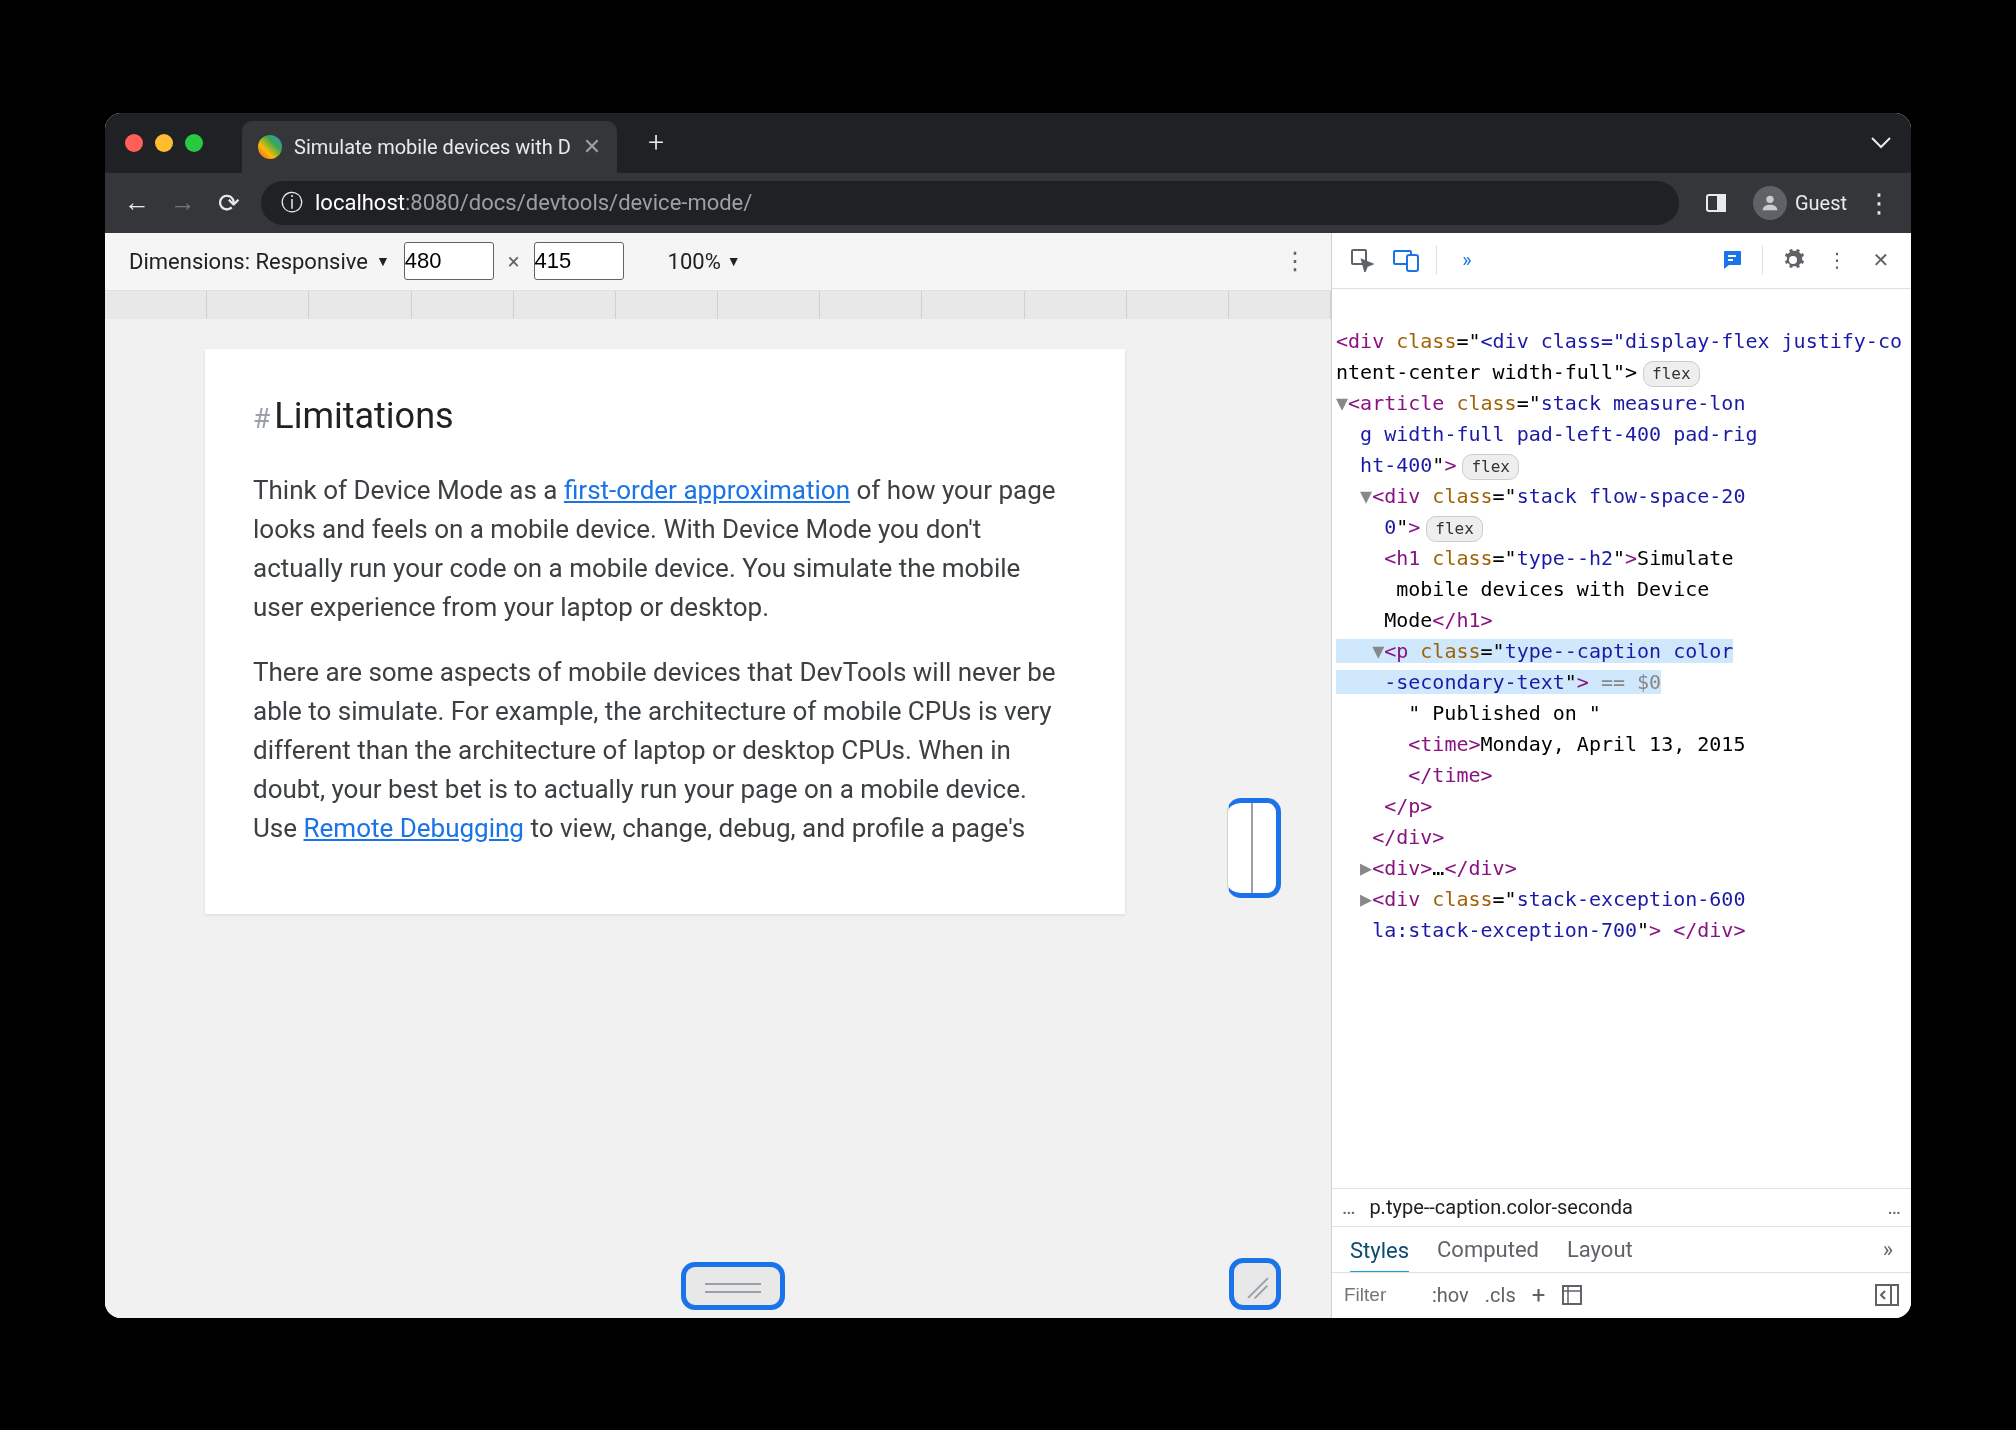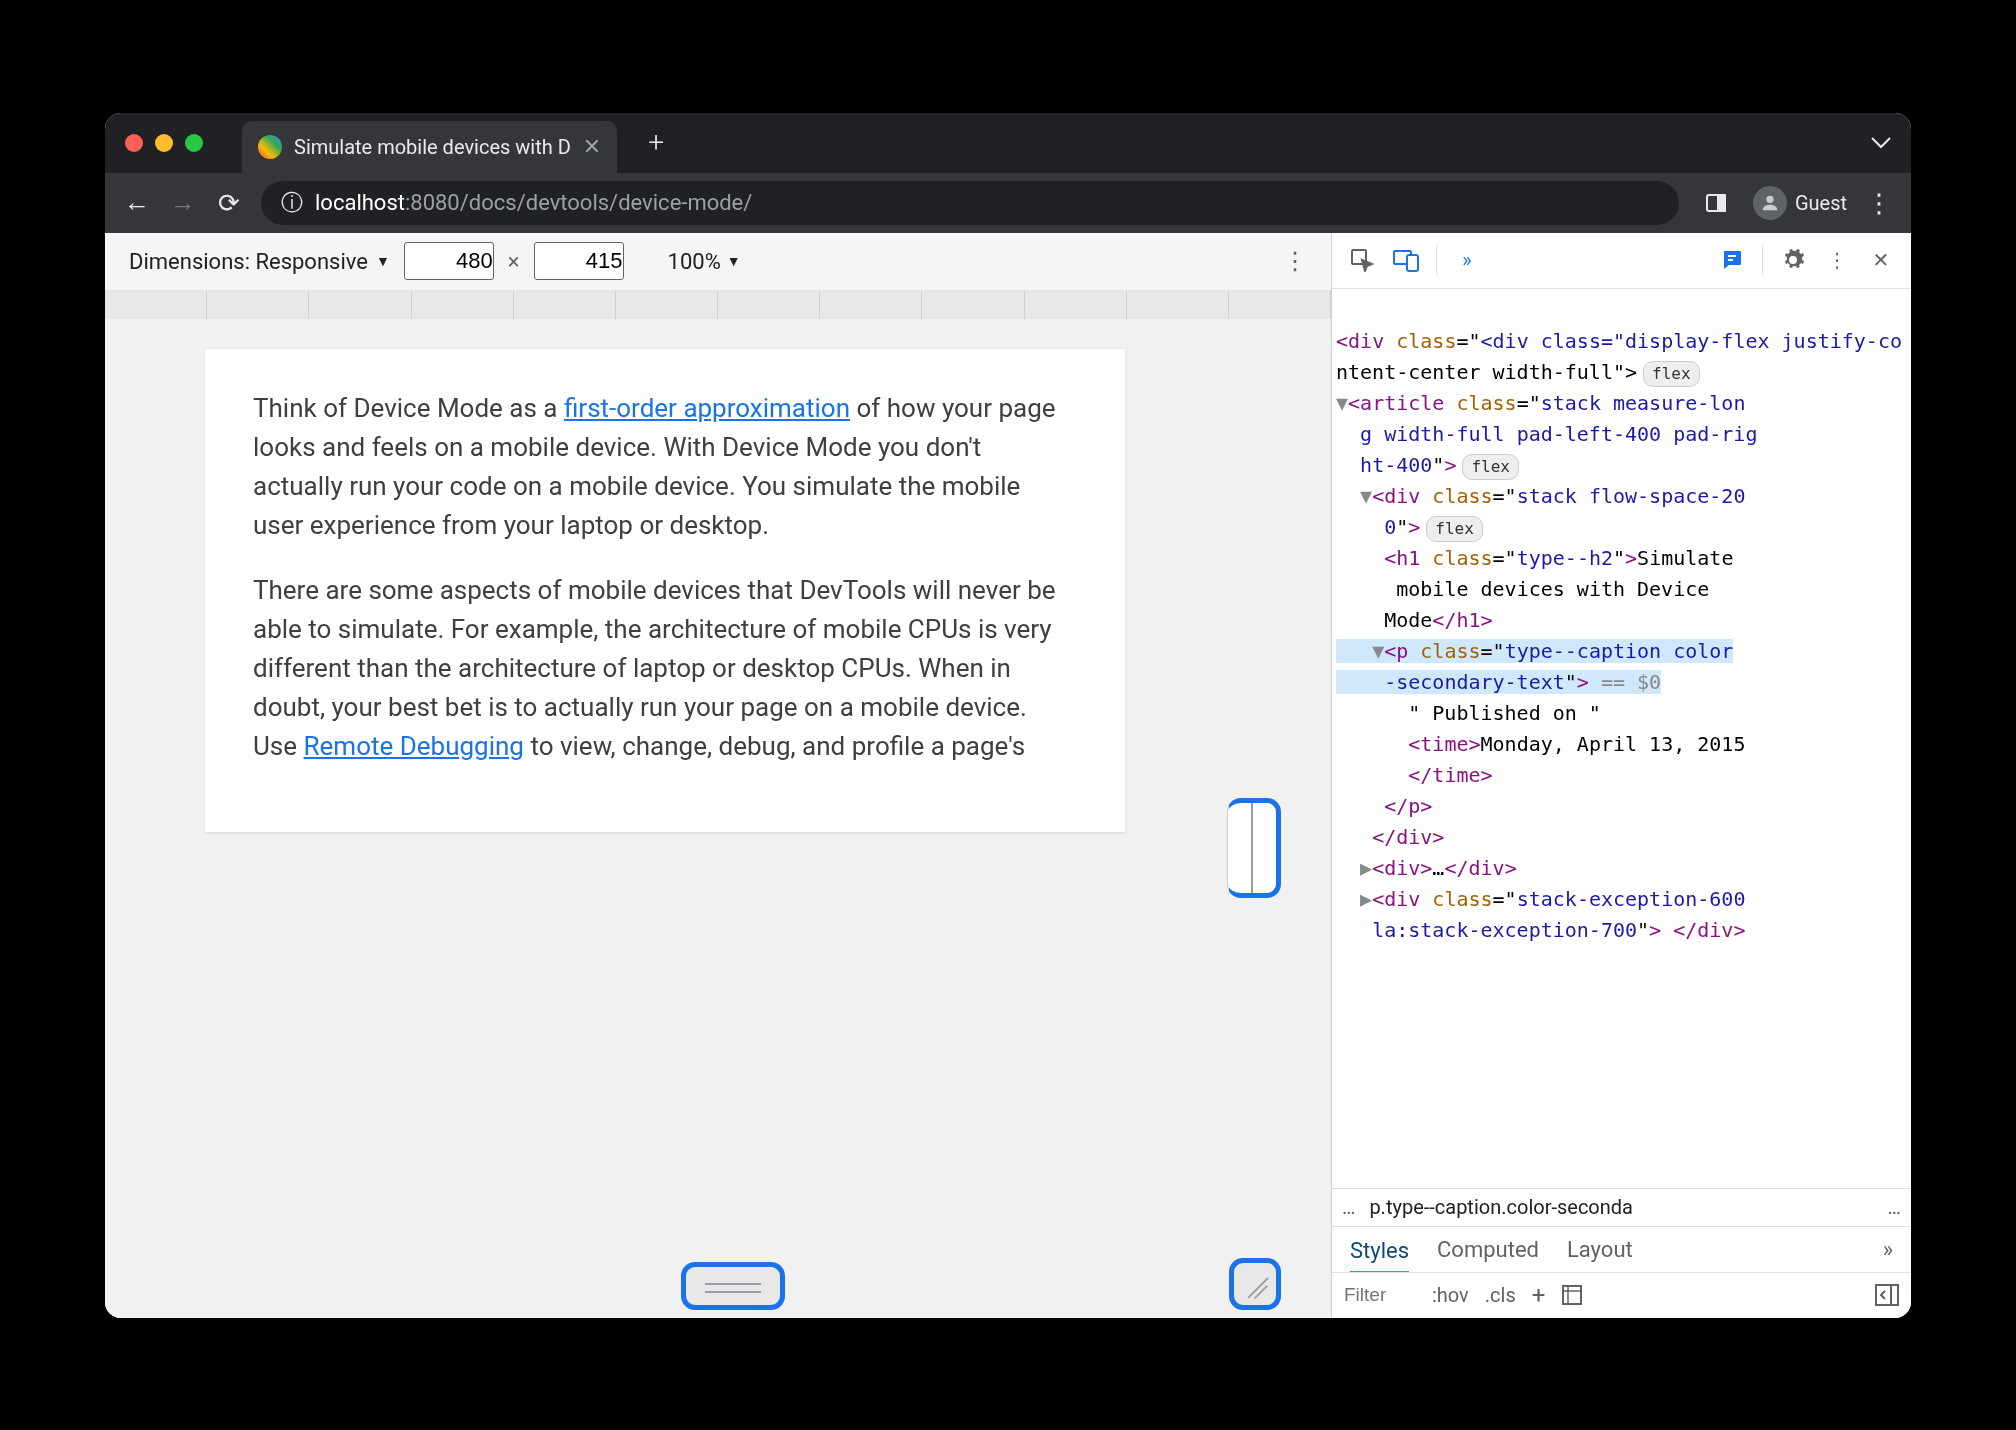--- a/index.html
+++ b/index.html
@@ -20,21 +20,21 @@
 .omnibox{flex:1;background:#202124;border-radius:30px;height:44px;display:flex;align-items:center;padding:0 20px;gap:12px;font-size:22px;color:#e8eaed}
 .url-host{color:#fff}.url-rest{color:#9aa0a6}
 .iconbox{width:38px;height:38px;display:flex;align-items:center;justify-content:center}
 .prof{display:flex;align-items:center;gap:8px;color:#e8eaed;font-size:20px}
 .avatar{width:34px;height:34px;border-radius:50%;background:#5f6368;display:flex;align-items:center;justify-content:center;color:#fff}
 .body{flex:1;display:flex;overflow:hidden}
 .left{flex:1;display:flex;flex-direction:column;background:#f5f5f5;position:relative}
 .devicebar{height:58px;background:#f5f5f5;display:flex;align-items:center;gap:14px;padding:0 24px;color:#202124;font-size:22px;border-bottom:1px solid #e0e0e0}
 .dimlabel{display:flex;align-items:center;gap:8px}
 .carrot{font-size:14px}
-.dimfield{width:90px;height:38px;border:1.5px solid #5f6368;border-radius:3px;text-align:right;font-size:22px;background:#fff}
+.dimfield{width:90px;height:38px;border:1.5px solid #5f6368;border-radius:3px;text-align:left;font-size:22px;background:#fff}
 .xsep{color:#5f6368}
 .zoom{display:flex;align-items:center;gap:6px;margin-left:30px}
 .kebab{margin-left:auto;color:#5f6368;font-size:24px}
 .ruler{height:28px;background:#e8e8e8;display:flex}
 .ruler div{flex:1;border-right:1px solid #d0d0d0}
 .viewport{flex:1;position:relative;background:#f1f1f1;padding:30px 60px 0 100px;overflow:hidden}
 .page{background:#fff;width:920px;padding:40px 48px;box-shadow:0 1px 3px rgba(0,0,0,.1);font-size:26px;line-height:1.5;color:#3c4043}
 .page h2{font-size:36px;font-weight:400;color:#202124;margin-bottom:28px}
 .hash{color:#9aa0a6;font-size:28px;margin-right:4px}
 .page p{margin-bottom:26px}
@@ -144,20 +144,21 @@
           <div></div>
           <div></div>
           <div></div>
           <div></div>
           <div></div>
           <div></div>
           <div></div>
       </div>
       <div class="viewport">
         <div class="page">
+          <h2><span class="hash">#</span><span>Limitations</span></h2>
           <p>
             <span>Think of Device Mode as a </span><a>first-order approximation</a><span> of how your page looks and feels on a mobile device. With Device Mode you don't actually run your code on a mobile device. You simulate the mobile user experience from your laptop or desktop.</span>
           </p>
           <p>
             <span>There are some aspects of mobile devices that DevTools will never be able to simulate. For example, the architecture of mobile CPUs is very different than the architecture of laptop or desktop CPUs. When in doubt, your best bet is to actually run your page on a mobile device. Use </span><a>Remote Debugging</a><span> to view, change, debug, and profile a page's</span>
           </p>
         </div>
         <div class="handle right"></div>
         <div class="handle bottom"></div>
         <div class="handle corner"></div>

